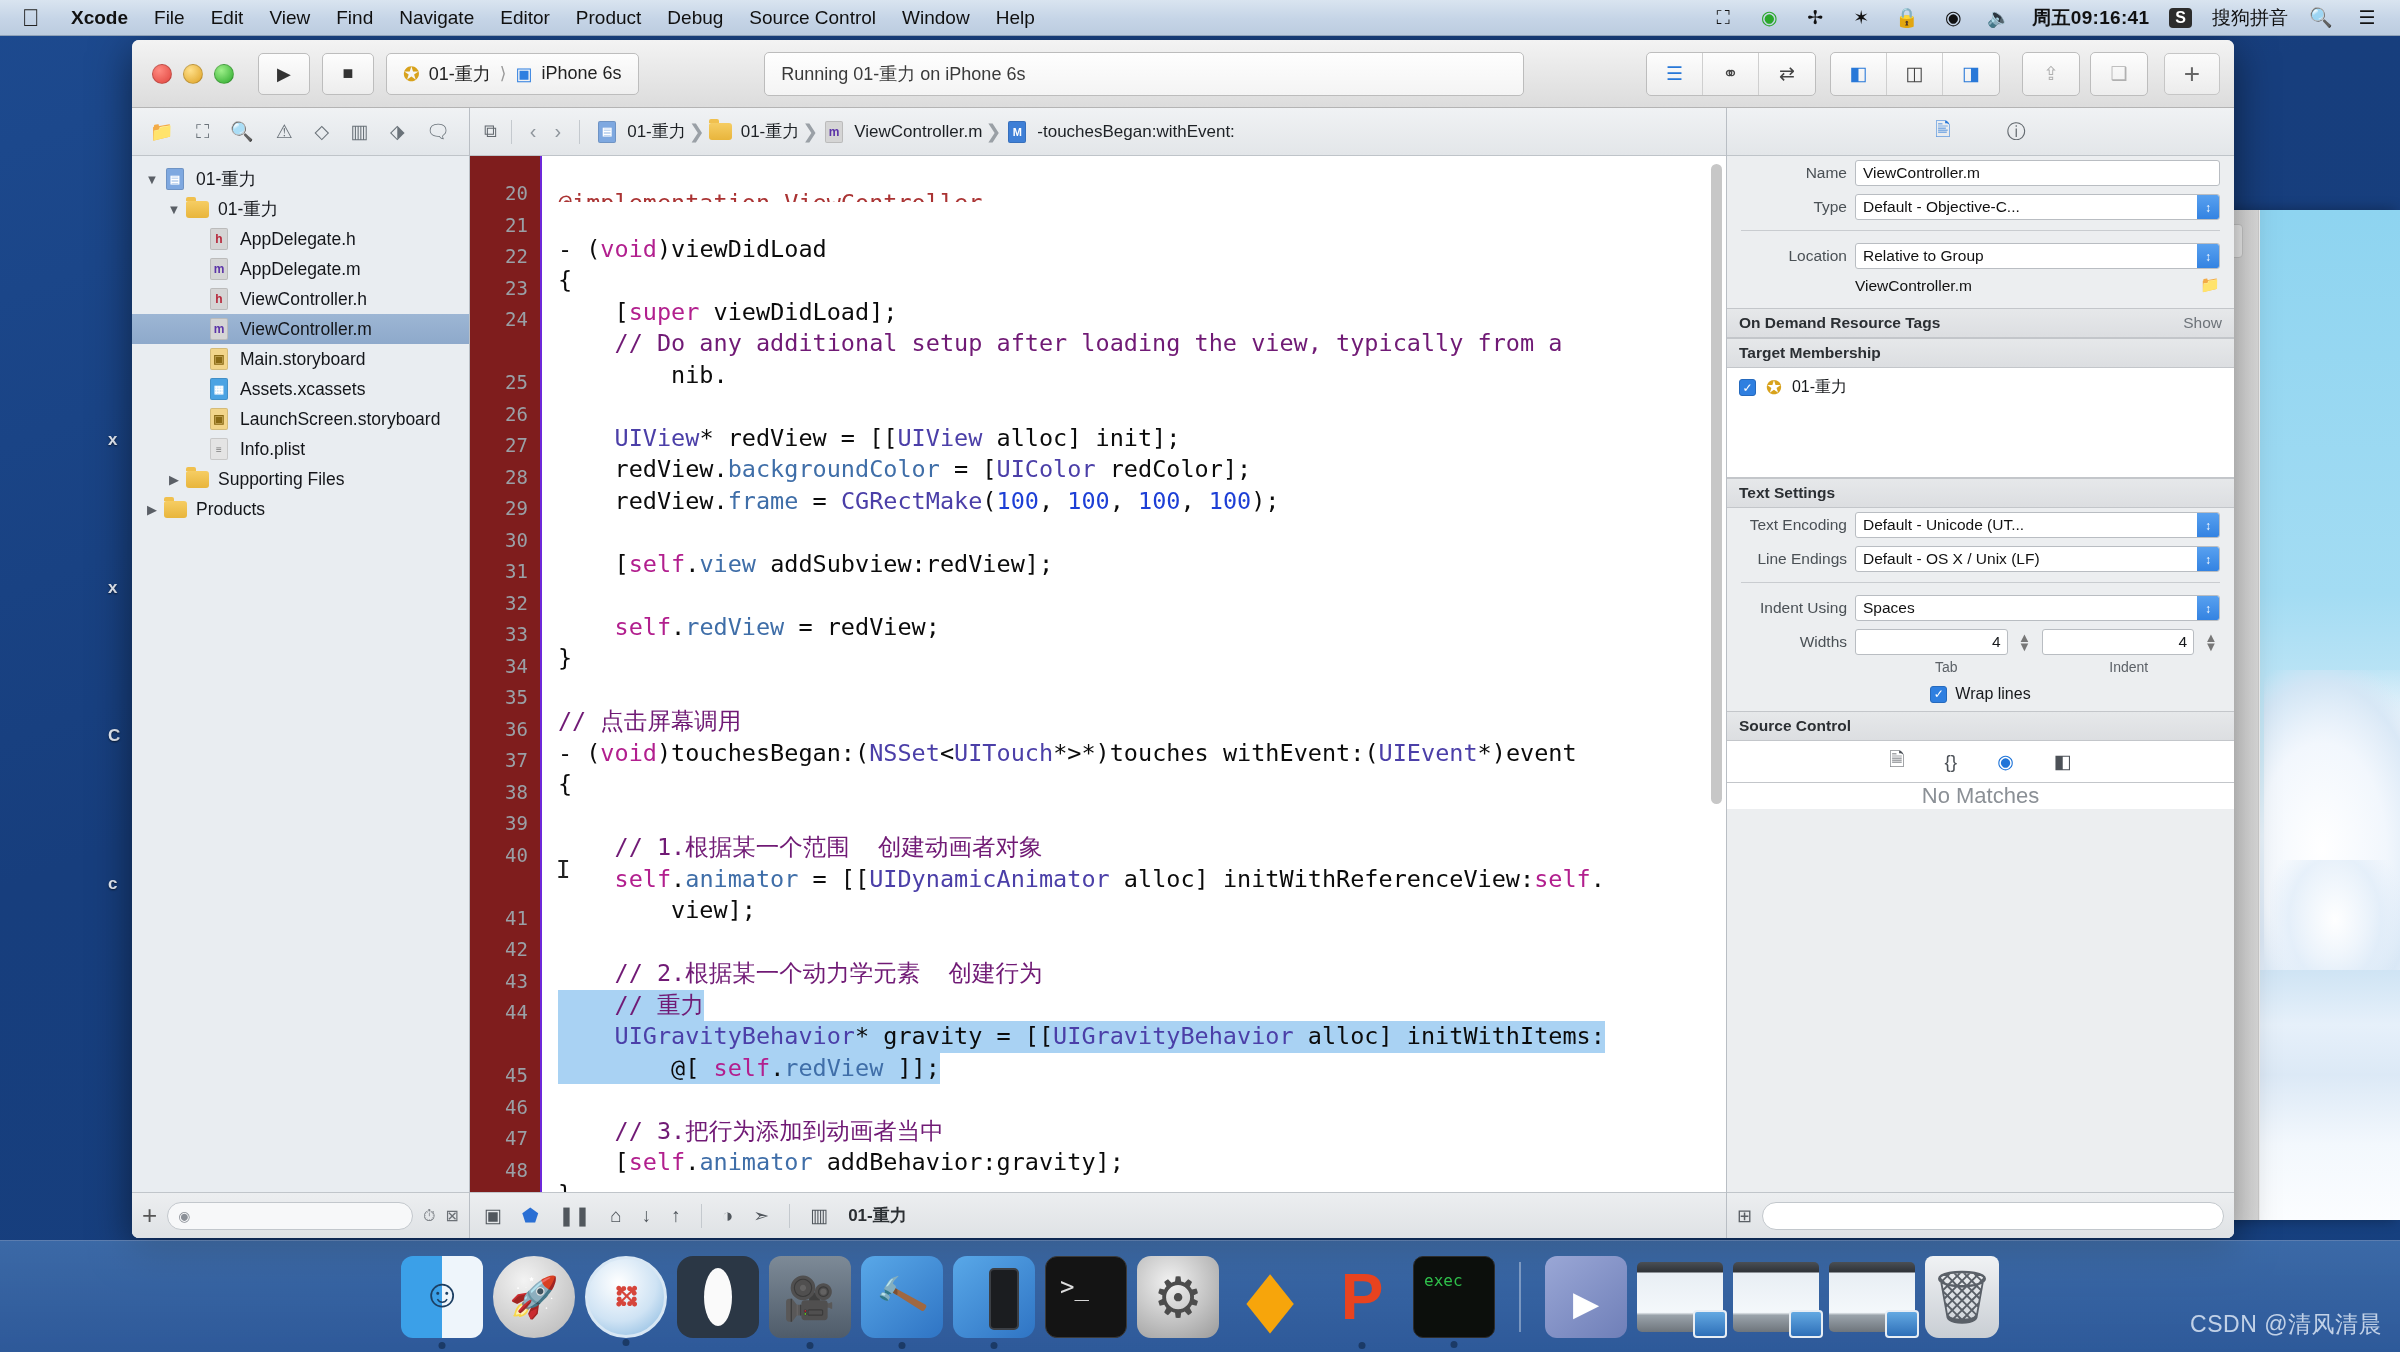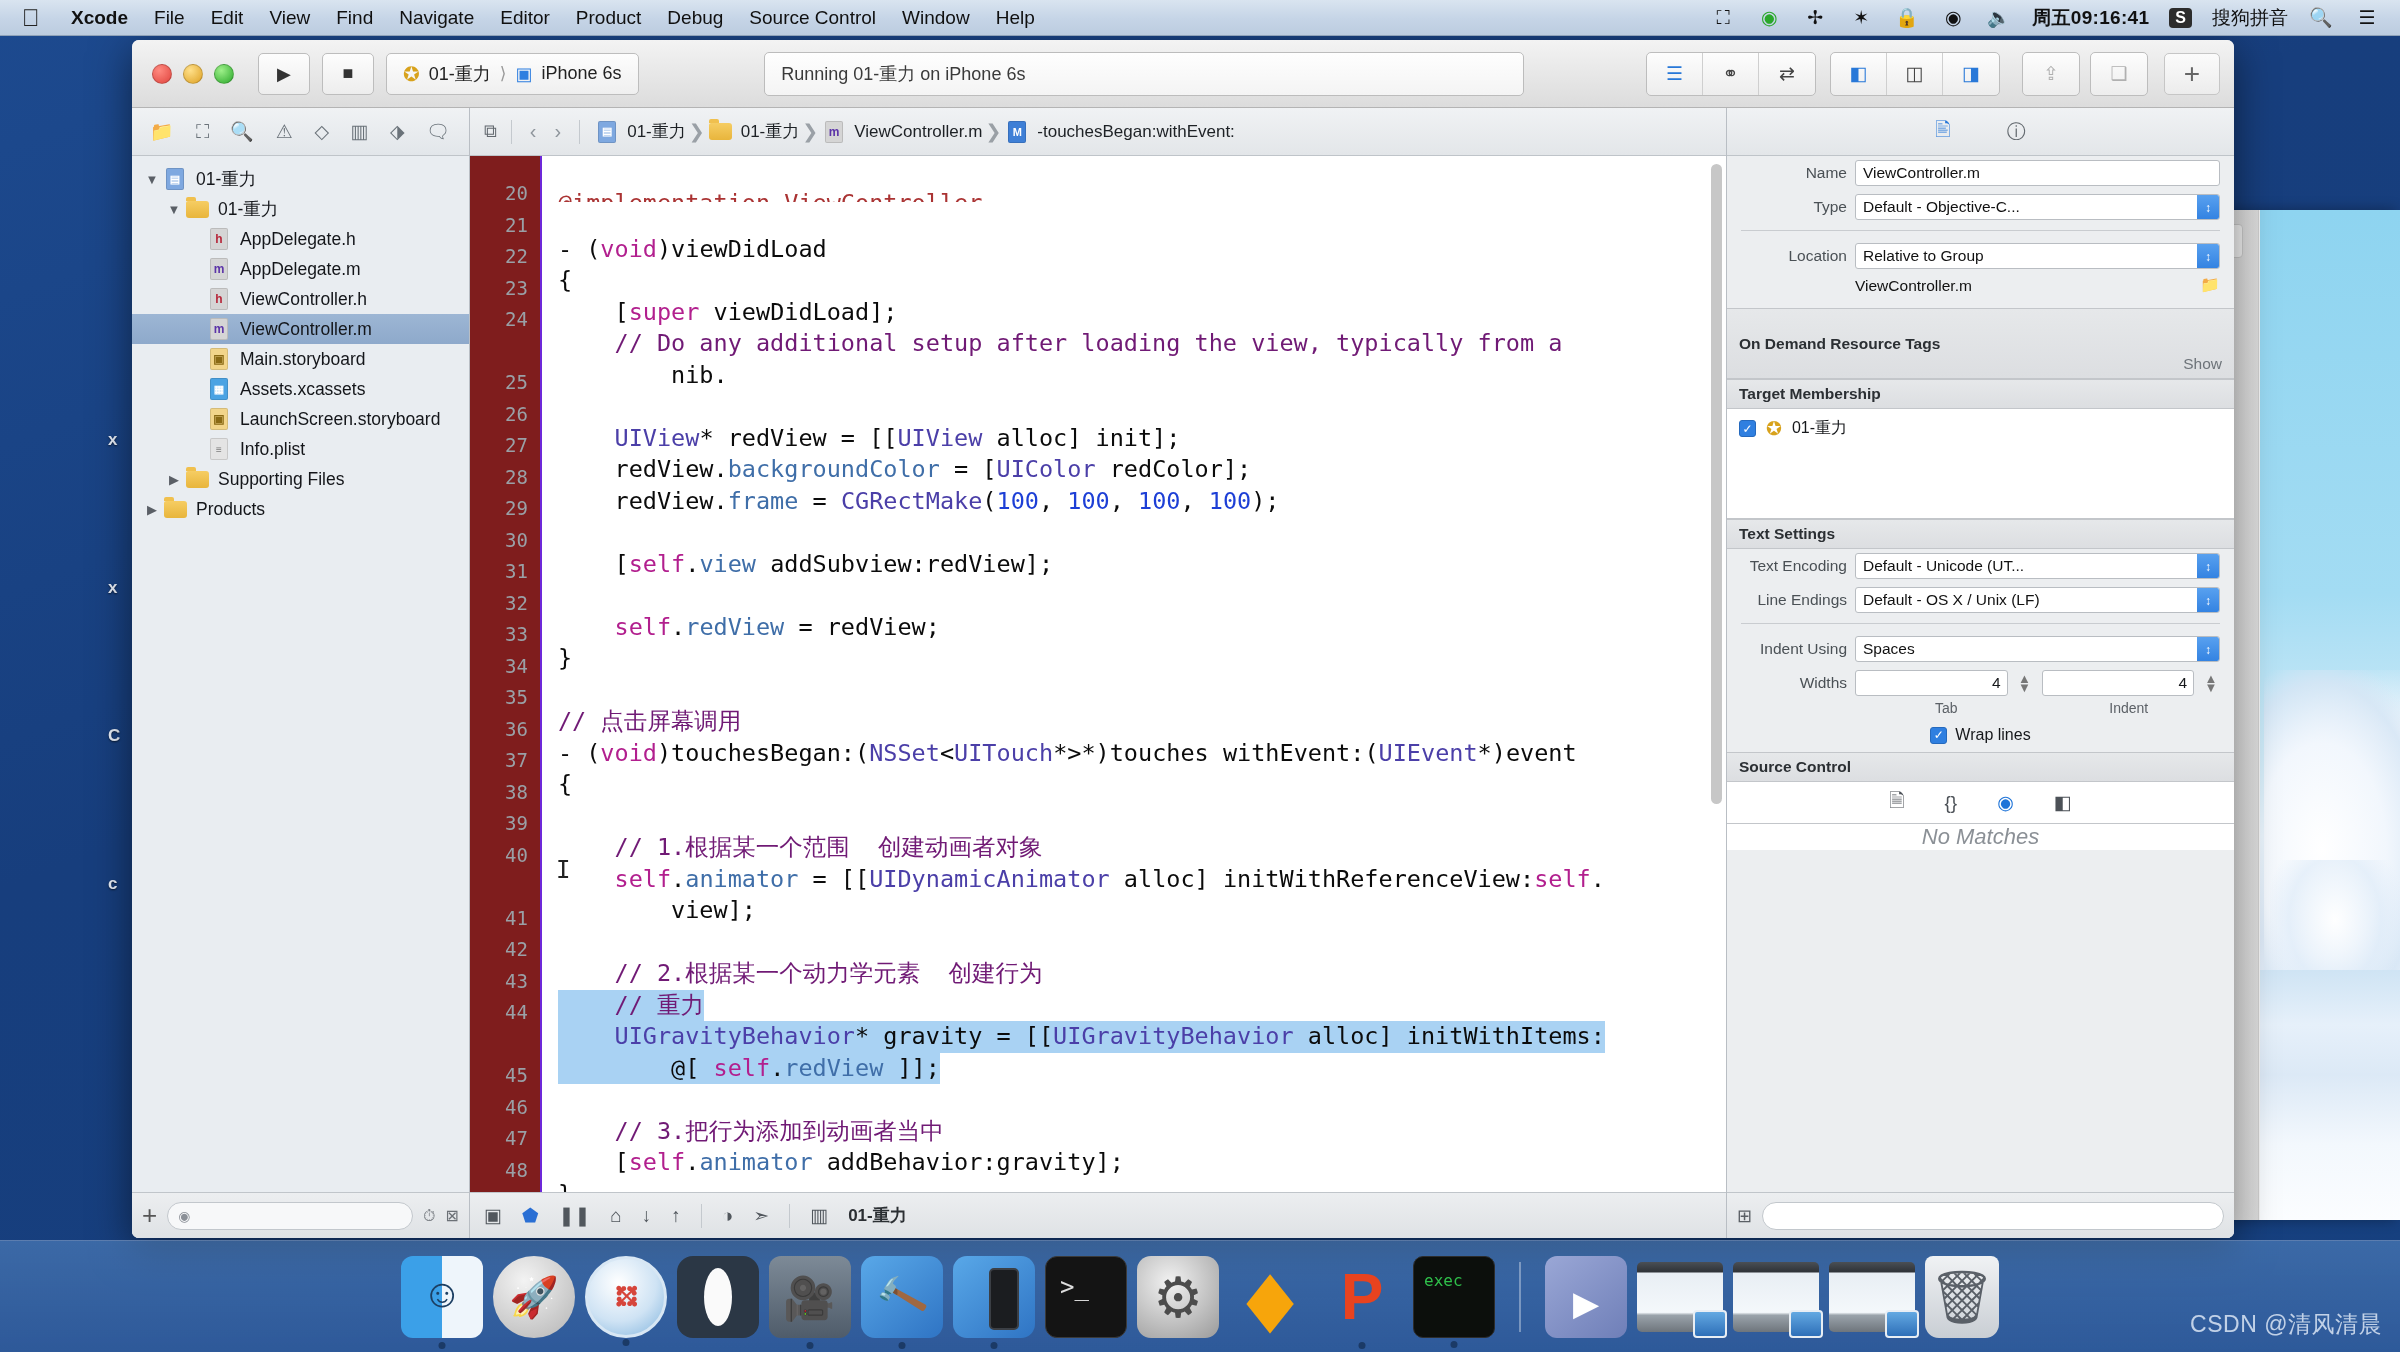--- a/index.html
+++ b/index.html
@@ -284,21 +284,21 @@
     font-size: 19px; color: #62686e;
   }
   #util-tabs .ut.active { color: #2878d8; }
   #util-body { flex: 1 1 auto; overflow: hidden; font-size: 16px; color: #16181b; }
   .sect-hdr {
     background: linear-gradient(to bottom,#e6e8ea,#dcdee1);
     border-top: 1px solid #c3c6ca; border-bottom: 1px solid #c3c6ca;
     padding: 5px 12px; font-weight: 700; font-size: 15.5px; color: #2b2f33;
     display: flex; align-items: center; justify-content: space-between;
   }
-  .sect-hdr .show { font-weight: 400; color: #6d7379; margin-top: 41px; }
+  .sect-hdr .show { font-weight: 400; color: #6d7379; }
   .frow { display: flex; align-items: center; padding: 4px 14px 4px 0; gap: 8px; }
   .flabel { flex: 0 0 120px; text-align: right; color: #4a5055; font-size: 15.5px; }
   .fval { flex: 1 1 auto; }
   .tfield {
     height: 26px; background: #fff; border: 1px solid #b9bdc2; border-radius: 3px;
     display: flex; align-items: center; padding: 0 7px; font-size: 15.5px; color: #111;
   }
   .popup {
     height: 26px; background: #fff; border: 1px solid #b9bdc2; border-radius: 3px;
     display: flex; align-items: center; padding: 0 7px; font-size: 15.5px; color: #111;
@@ -334,21 +334,21 @@
   .wrap-row { display: flex; align-items: center; justify-content: center; gap: 8px; padding: 4px 0 8px; font-size: 16px; }
   .sc-icons {
     background: #fff; border-bottom: 1px solid #c3c6ca;
     display: flex; align-items: center; justify-content: center; gap: 40px;
     height: 42px; font-size: 19px; color: #4c5157;
   }
   .sc-icons .on { color: #1f74d8; }
   #nomatches {
     background: #fff; flex: 1 1 auto;
     display: flex; align-items: center; justify-content: center;
-    color: #8b9096; font-size: 22px; font-style: italic;
+    color: #8b9096; font-size: 22px;
   }
   #util-footer {
     height: 46px; flex: 0 0 46px;
     background: linear-gradient(to bottom,#eceef0,#dfe2e5);
     border-top: 1px solid #c0c5ca;
     display: flex; align-items: center; padding: 0 10px; gap: 10px;
   }
   #util-footer .gicon { font-size: 18px; color: #5a5f65; }
   #util-search {
     flex: 1 1 auto; height: 28px; background: #fff;

